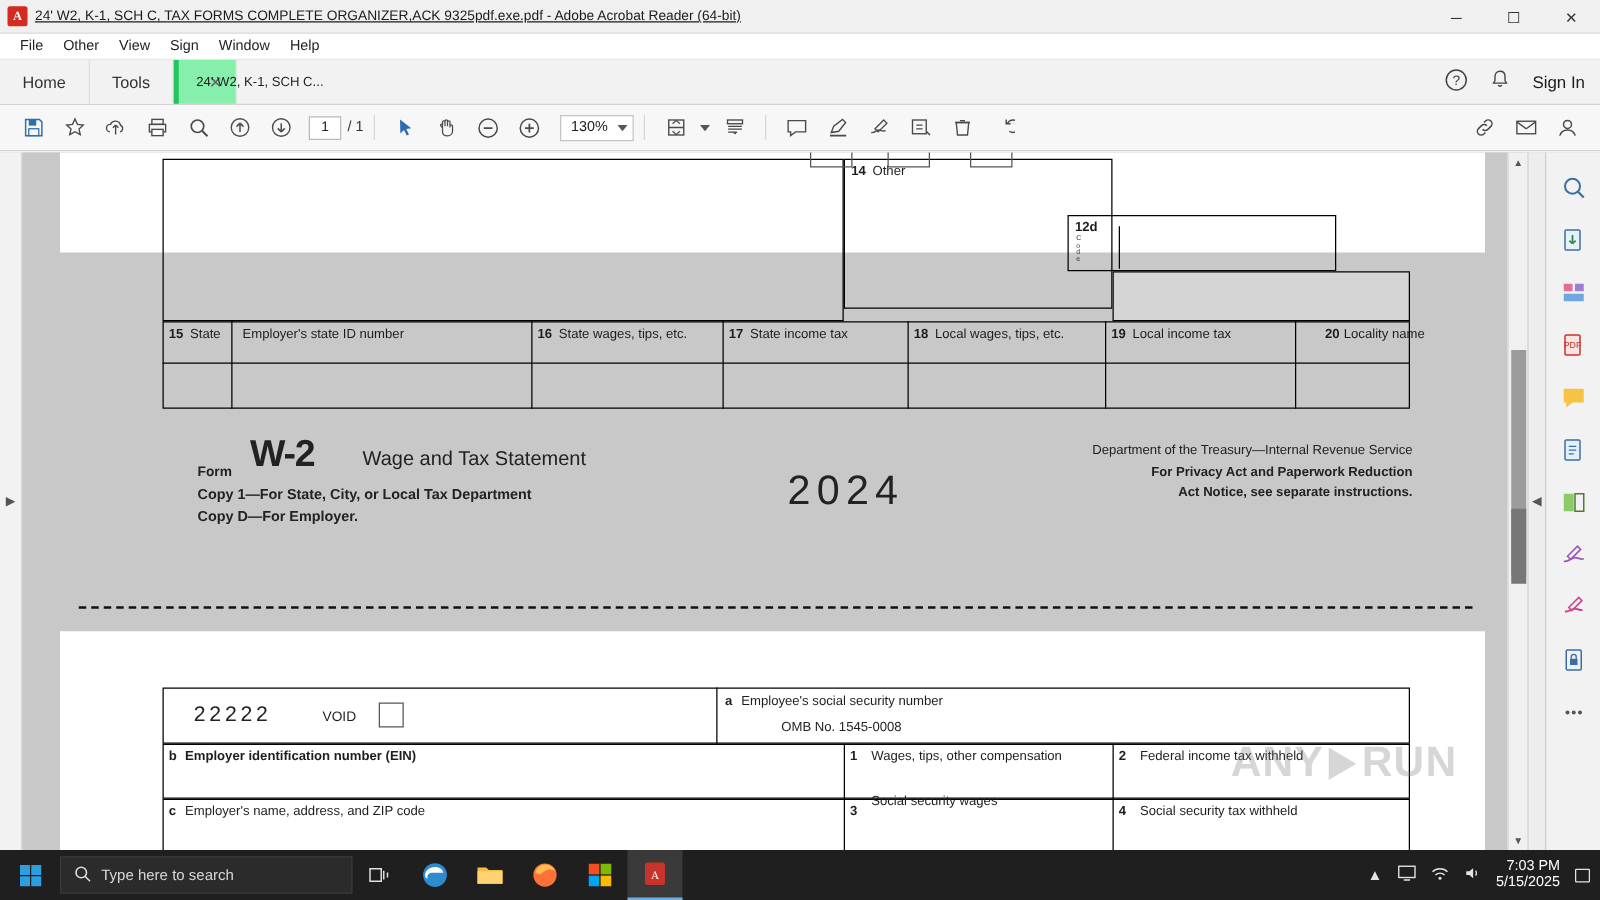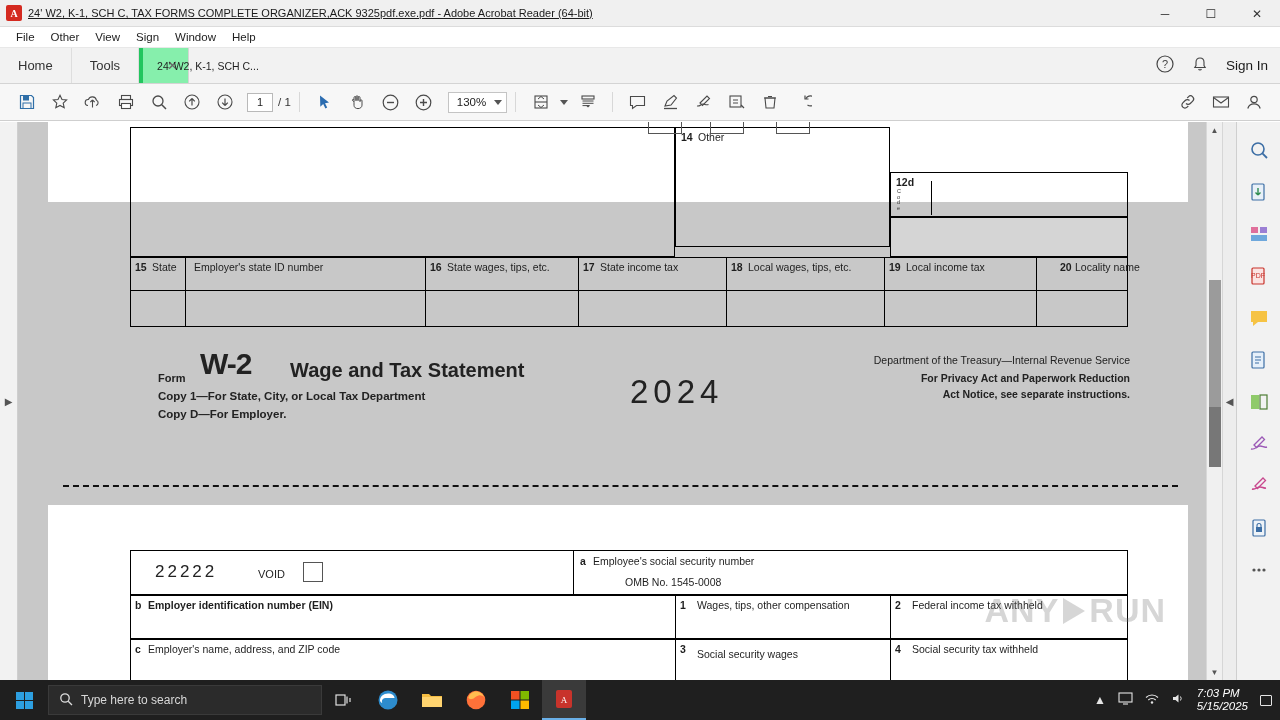--- a/index.html
+++ b/index.html
@@ -123,21 +123,21 @@
   .vline { position:absolute; width:1px; background:#000; }
   .hline { position:absolute; height:1px; background:#000; }
   .smallbox { position:absolute; border:1px solid #555; }
   .vcode { position:absolute; font-size:5.5px; line-height:5.5px; color:#333; }
 
   .dashed { position:absolute; left:0; right:0; border-top:2px dashed #111; }
 
   .w2title { position:absolute; font-family:"Liberation Sans", sans-serif; }
   .w2-big { font-size:30px; font-weight:bold; letter-spacing:-1px; }
   .w2-year { font-size:33px; letter-spacing:5px; font-family:"Liberation Sans", sans-serif;margin-top:24px; }
-  .w2-stmt { font-size:20px; font-weight:bold; }
+  .w2-stmt { font-size:16px; font-weight:normal; }
   .w2-copy { font-size:11.5px; font-weight:bold; }
 
   .void-num { font-size:17px; letter-spacing:3px; font-family:"Liberation Sans", sans-serif; }
 
   
   .watermark {
     position:absolute; right:56px; bottom:50px; display:flex; align-items:center;
     font-size:34px; color:rgba(120,120,120,0.30); font-weight:bold; letter-spacing:1px;
     pointer-events:none;
   }
@@ -147,27 +147,27 @@
   
   .taskbar {
     position:absolute; left:0; bottom:0; width:1280px; height:40px; background:#1f1f1f;
     display:flex; align-items:center;
   }
   .start { width:48px; height:40px; display:flex; align-items:center; justify-content:center; }
   .winlogo { width:17px; height:17px; display:grid; grid-template-columns:8px 8px;
              grid-template-rows:8px 8px; gap:1px; }
   .winlogo i { background:#2d9fe0; display:block; }
   .searchbox {
-    width:274px; height:30px; background:#2b2b2b; border:1px solid #3a3a3a;
+    width:234px; height:30px; background:#2b2b2b; border:1px solid #3a3a3a;
     display:flex; align-items:center; gap:8px; padding:0 10px; color:#d8d8d8; font-size:12px;
   }
   .tb-ic { width:44px; height:40px; display:flex; align-items:center; justify-content:center; }
   .tray { margin-left:auto; display:flex; align-items:center; gap:12px; padding-right:8px;
           color:#e8e8e8; font-size:11px; }
-  .clock { line-height:13px; font-size:11.5px; color:#fff;font-style:italic; }
+  .clock { text-align:right; line-height:13px; font-size:11.5px; color:#fff; }
   .tray-ic { color:#e4e4e4; font-size:12px; }
   .notif-rect { width:12px; height:11px; border:1.5px solid #e4e4e4; border-radius:1px; }
 </style>
 </head>
 <body>
 
 <div id="app">
 
   <div class="titlebar">
     <div class="appicon">A</div>
@@ -376,21 +376,21 @@
 
         <div style="position:absolute; left:82px; top:545px; width:998px; height:130px;">
 
           <div class="bx" style="left:0; top:0; width:545px; height:130px;"></div>
 
           <div class="bx" style="left:545px; top:0; width:215px; height:120px;">
             <span class="lbl lbl-num" style="left:5px; top:3px;">14</span>
             <span class="lbl" style="left:22px; top:3px;">Other</span>
           </div>
 
-          <div class="bx" style="left:760px; top:45px; width:238px; height:45px;">
+          <div class="bx" style="left:724px; top:45px; width:215px; height:45px;">
             <span class="lbl lbl-num" style="left:5px; top:3px;">12d</span>
             <span class="vcode" style="left:6px; top:16px;">C<br>o<br>d<br>e</span>
             <div class="vline" style="left:40px; top:8px; height:34px;"></div>
           </div>
           <div class="bx" style="left:760px; top:90px; width:238px; height:40px; background:#d5d5d5;"></div>
         </div>
 
         <div style="position:absolute; left:600px; top:530px;">
 
           <div class="smallbox" style="left:0px; top:4px; width:34px; height:18px;"></div>
@@ -464,21 +464,21 @@
           <span class="lbl" style="left:567px; top:49px;">Wages, tips, other compensation</span>
           <span class="lbl lbl-num" style="left:765px; top:49px;">2</span>
           <span class="lbl" style="left:782px; top:49px;">Federal income tax withheld</span>
 
           <div class="bx" style="left:0; top:89px; width:998px; height:44px;"></div>
           <div class="vline" style="left:545px; top:89px; height:44px;"></div>
           <div class="vline" style="left:760px; top:89px; height:44px;"></div>
           <span class="lbl lbl-num" style="left:5px; top:93px;">c</span>
           <span class="lbl" style="left:18px; top:93px;">Employer's name, address, and ZIP code</span>
           <span class="lbl lbl-num" style="left:550px; top:93px;">3</span>
-          <span class="lbl" style="left:567px; top:98px;text-align:right;">Social security wages</span>
+          <span class="lbl" style="left:567px; top:85px;text-align:right;">Social security wages</span>
           <span class="lbl lbl-num" style="left:765px; top:93px;">4</span>
           <span class="lbl" style="left:782px; top:93px;">Social security tax withheld</span>
 
         </div>
       </div>
 
       <div class="watermark">
         <span>ANY</span>
         <span class="wm-tri"></span>
         <span>RUN</span>

